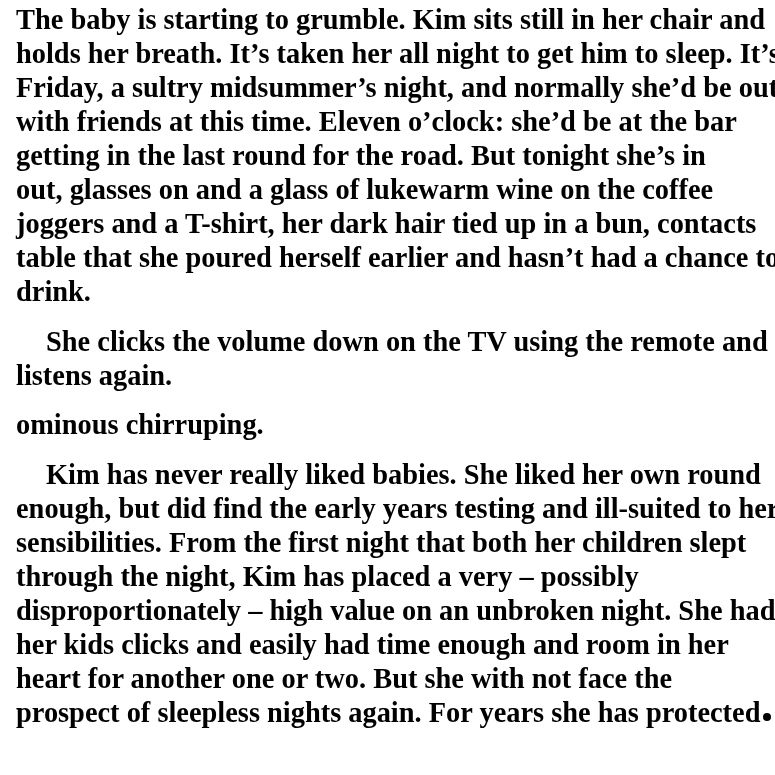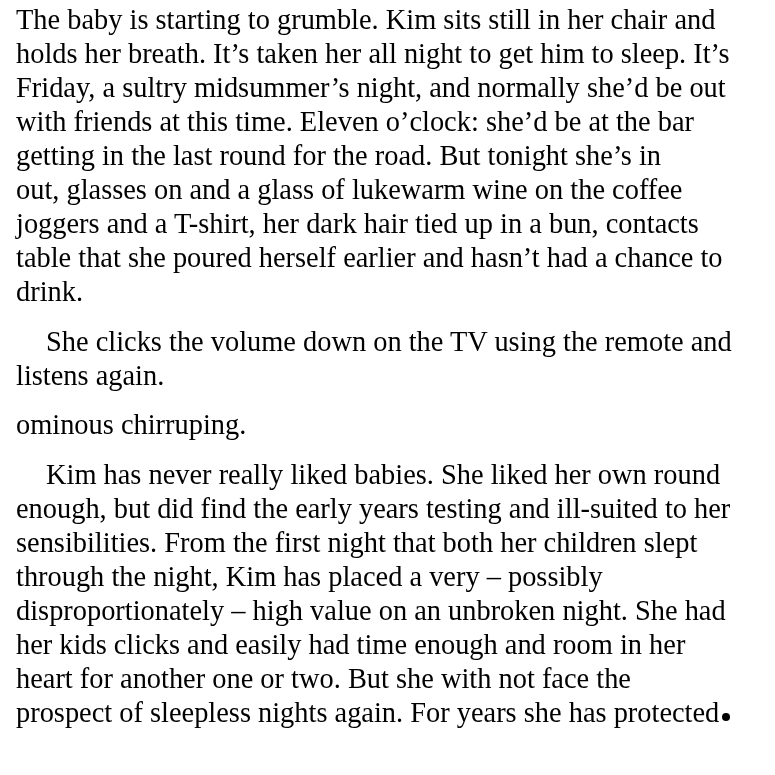--- a/index.html
+++ b/index.html
@@ -23,20 +23,21 @@
       line-height: 34px;
       color: #000000;
     }
     .para {
       margin: 0 0 15.5px 0;
       white-space: nowrap;
     }
     .line {
       display: block;
       height: 34px;
+      font-weight: bold;
     }
     .indent {
       padding-left: 30px;
     }
     .bullet {
       display: inline-block;
       width: 8px;
       height: 8px;
       border-radius: 50%;
       background: #000;

